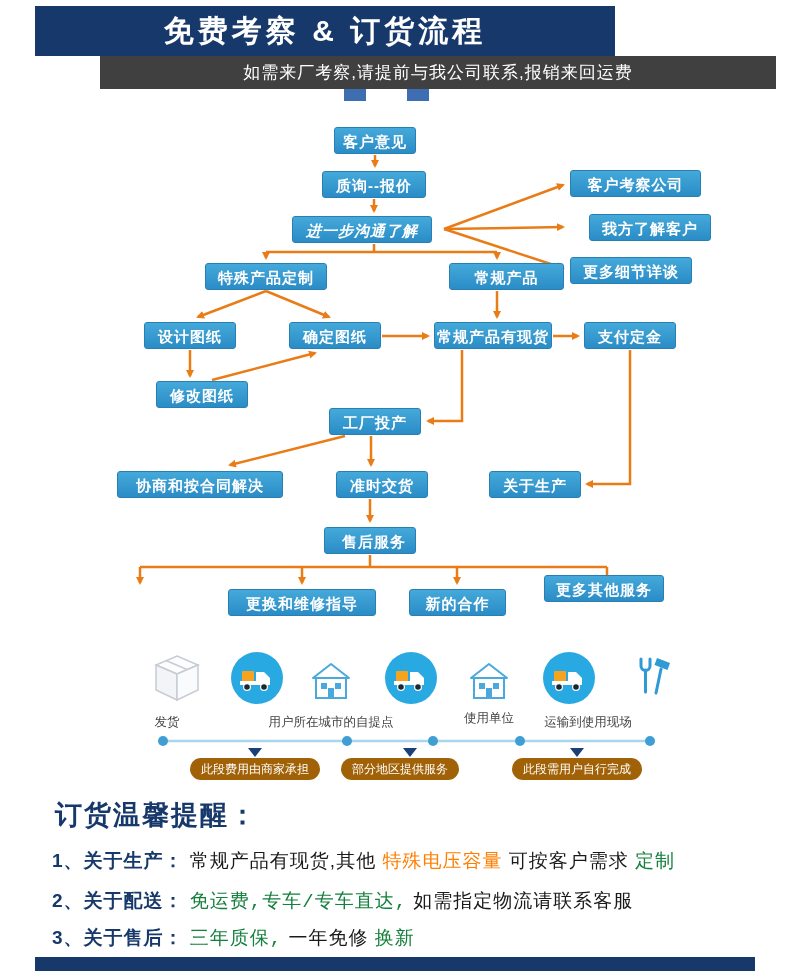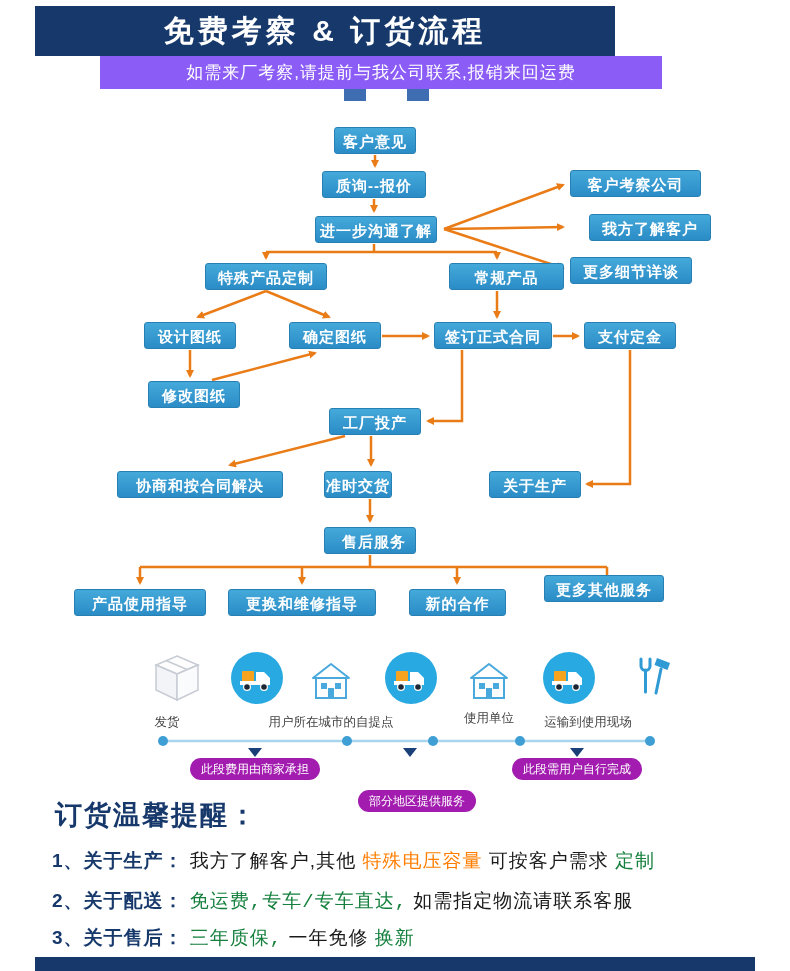--- a/index.html
+++ b/index.html
@@ -4,34 +4,34 @@
 <title>订货流程</title>
 <style>
   * { margin:0; padding:0; box-sizing:border-box; }
   body { background:#fff; font-family:"Liberation Sans", sans-serif; }
   .page { position:relative; width:790px; height:971px; margin:0 auto; background:#fff; overflow:hidden; }
   .abs { position:absolute; }
 
   
   .banner-main { left:35px; top:6px; width:580px; height:50px; background:#16386b; color:#fff;
                  text-align:center; line-height:50px; font-size:30px; font-weight:bold; letter-spacing:4px; }
-  .banner-sub  { left:100px; top:56px; width:562px; height:33px; background:#8b5cf6; color:#fff;
+  .banner-sub  { left:100px; top:56px; width:676px; height:33px; background:#404040; color:#fff;
                  text-align:center; line-height:33px; font-size:17px; letter-spacing:1px; }
   .deco { width:22px; height:12px; background:#3e6db2; top:89px; }
 
   
   .fnode { position:absolute; height:27px; line-height:27px; text-align:center; color:#fff;
            font-size:15px; font-weight:bold; letter-spacing:1px; z-index:2;
            background:linear-gradient(180deg,#44a9da,#2b8cc6); border:1px solid #2680b4; border-radius:3px; }
 
   svg.layer { left:0; top:0; z-index:1; }
 
   
   .step-label { font-size:12.5px; color:#444; white-space:nowrap; transform:translateX(-50%); }
-  .pill { background:#a21caf; color:#fff; font-size:12px; line-height:14px; padding:4px 11px;
+  .pill { background:#a16207; color:#fff; font-size:12px; line-height:14px; padding:4px 11px;
           border-radius:11px; white-space:nowrap; transform:translateX(-50%); z-index:2; }
 
   
   .reminder-title { color:#16386b; font-size:27px; font-weight:bold; letter-spacing:2px; }
   .rline { font-size:19px; letter-spacing:1px; white-space:nowrap; }
   .rline .lead   { color:#16386b; font-weight:bold; }
   .rline .dark   { color:#1a1a1a; }
   .rline .orange { color:#ff7e00; }
   .rline .red    { color:#15803d;font-family:Liberation Mono, monospace; }
 
@@ -88,37 +88,36 @@
       <circle cx="520" cy="741" r="5" fill="#3f9fd4"></circle>
       <circle cx="650" cy="741" r="5" fill="#3f9fd4"></circle>
       <path d="M248 748 L262 748 L255 757 z" fill="#1b3f77"></path>
       <path d="M403 748 L417 748 L410 757 z" fill="#1b3f77"></path>
       <path d="M570 748 L584 748 L577 757 z" fill="#1b3f77"></path>
     </g>
   </svg>
 
   <div class="fnode" style="left:334px;top:127px;width:82px;">客户意见</div>
   <div class="fnode" style="left:322px;top:171px;width:104px;">质询--报价</div>
-  <div class="fnode" style="left:315px;top:216px;width:122px;">进一步沟通了解</div>
+  <div class="fnode" style="left:292px;top:216px;width:140px;font-style:italic;">进一步沟通了解</div>
   <div class="fnode" style="left:570px;top:170px;width:131px;">客户考察公司</div>
   <div class="fnode" style="left:589px;top:214px;width:122px;">我方了解客户</div>
   <div class="fnode" style="left:570px;top:257px;width:122px;">更多细节详谈</div>
   <div class="fnode" style="left:205px;top:263px;width:122px;">特殊产品定制</div>
   <div class="fnode" style="left:449px;top:263px;width:115px;">常规产品</div>
   <div class="fnode" style="left:144px;top:322px;width:92px;">设计图纸</div>
   <div class="fnode" style="left:289px;top:322px;width:92px;">确定图纸</div>
-  <div class="fnode" style="left:434px;top:322px;width:118px;">签订正式合同</div>
+  <div class="fnode" style="left:434px;top:322px;width:118px;">常规产品有现货</div>
   <div class="fnode" style="left:584px;top:322px;width:92px;">支付定金</div>
-  <div class="fnode" style="left:148px;top:381px;width:92px;">修改图纸</div>
+  <div class="fnode" style="left:156px;top:381px;width:92px;">修改图纸</div>
   <div class="fnode" style="left:329px;top:408px;width:92px;">工厂投产</div>
   <div class="fnode" style="left:117px;top:471px;width:166px;">协商和按合同解决</div>
-  <div class="fnode" style="left:324px;top:471px;width:68px;">准时交货</div>
+  <div class="fnode" style="left:336px;top:471px;width:92px;">准时交货</div>
   <div class="fnode" style="left:489px;top:471px;width:92px;">关于生产</div>
   <div class="fnode" style="left:324px;top:527px;width:92px;padding-left:8px;">售后服务</div>
-  <div class="fnode" style="left:74px;top:589px;width:132px;">产品使用指导</div>
   <div class="fnode" style="left:228px;top:589px;width:148px;">更换和维修指导</div>
   <div class="fnode" style="left:409px;top:589px;width:97px;">新的合作</div>
   <div class="fnode" style="left:544px;top:559px;width:120px;margin-top:16px;">更多其他服务</div>
 
   <svg class="abs" style="left:152px;top:652px;" width="50" height="52" viewBox="0 0 50 52">
     <polygon points="25,4 46,13 25,22 4,13" fill="#fdfdfd" stroke="#c7ccd4" stroke-width="1.5"></polygon>
     <polygon points="4,13 4,38 25,48 25,22" fill="#f2f4f7" stroke="#c7ccd4" stroke-width="1.5"></polygon>
     <polygon points="46,13 46,38 25,48 25,22" fill="#fafbfc" stroke="#c7ccd4" stroke-width="1.5"></polygon>
     <polyline points="14,8.5 35,17.5" fill="none" stroke="#c7ccd4" stroke-width="1.5"></polyline>
   </svg>
@@ -174,28 +173,28 @@
     </g>
     <path d="M31 6 l13 5 -2.5 7 -13 -5 z" fill="#2f9ad4"></path>
   </svg>
 
   <div class="abs step-label" style="left:167px;top:714px;">发货</div>
   <div class="abs step-label" style="left:331px;top:714px;">用户所在城市的自提点</div>
   <div class="abs step-label" style="left:489px;top:710px;">使用单位</div>
   <div class="abs step-label" style="left:588px;top:714px;">运输到使用现场</div>
 
   <div class="abs pill" style="left:255px;top:758px;">此段费用由商家承担</div>
-  <div class="abs pill" style="left:417px;top:758px;margin-top:32px;">部分地区提供服务</div>
+  <div class="abs pill" style="left:400px;top:758px;">部分地区提供服务</div>
   <div class="abs pill" style="left:577px;top:758px;">此段需用户自行完成</div>
 
   <div class="abs reminder-title" style="left:55px;top:797px;">订货温馨提醒：</div>
 
   <div class="abs rline" style="left:52px;top:848px;">
     <span class="lead">1、关于生产：</span>
-    <span class="dark">我方了解客户,其他</span>
+    <span class="dark">常规产品有现货,其他</span>
     <span class="orange">特殊电压容量</span>
     <span class="dark">可按客户需求</span>
     <span class="red">定制</span>
   </div>
 
   <div class="abs rline" style="left:52px;top:888px;">
     <span class="lead">2、关于配送：</span>
     <span class="red">免运费,专车/专车直达,</span>
     <span class="dark">如需指定物流请联系客服</span>
   </div>

